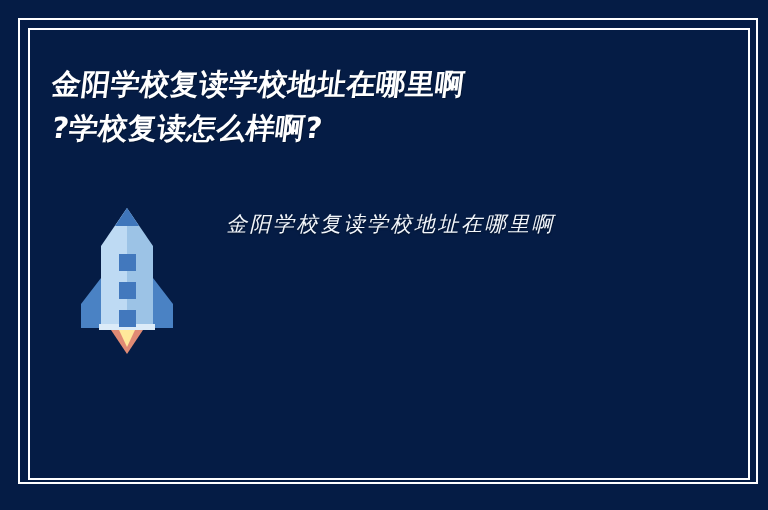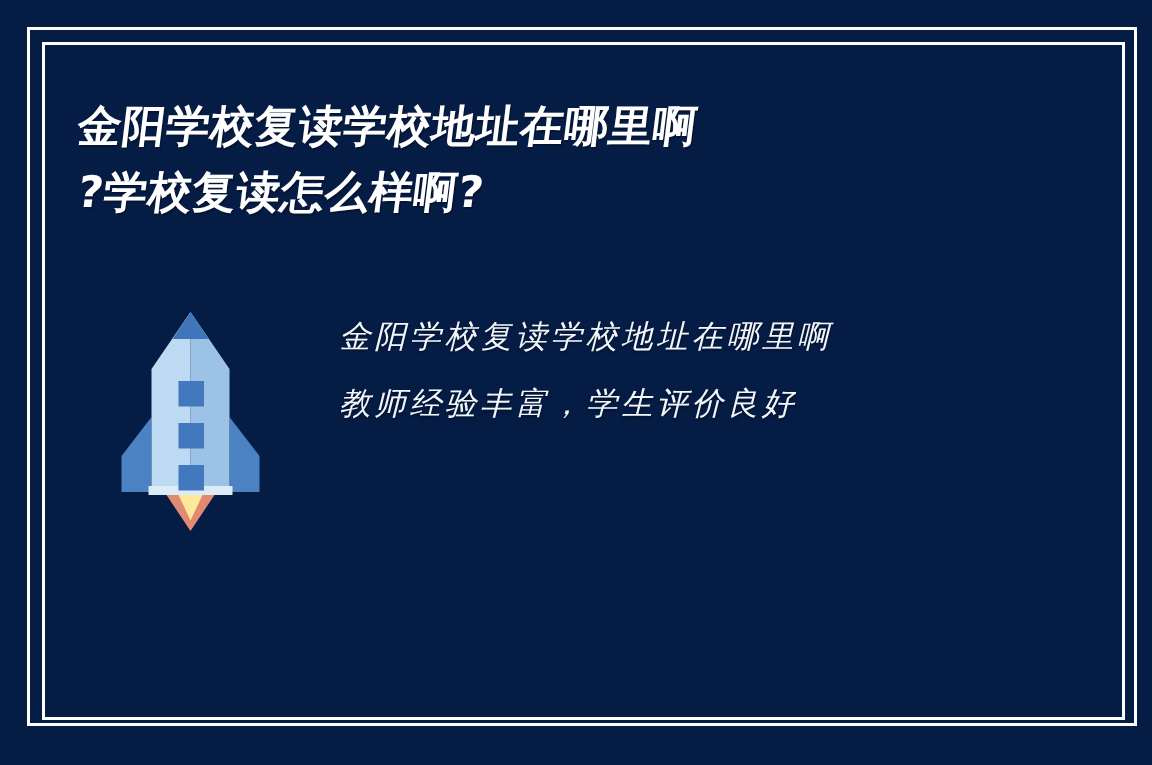--- a/index.html
+++ b/index.html
@@ -139,17 +139,16 @@
         <rect x="44" y="106" width="17" height="17" fill="#4278bd"></rect>
 
         <polygon points="36,126 68,126 52,150" fill="#e08a74"></polygon>
 
         <polygon points="44,126 60,126 52,143" fill="#ffe89a"></polygon>
       </svg>
     </div>
 
     <div id="body-text">
       <div class="body-line">金阳学校复读学校地址在哪里啊</div>
-      <div class="body-line">教师经验丰富，学生评价良好</div>
     </div>
 
   </div>
 </div>
 
 </body></html>

